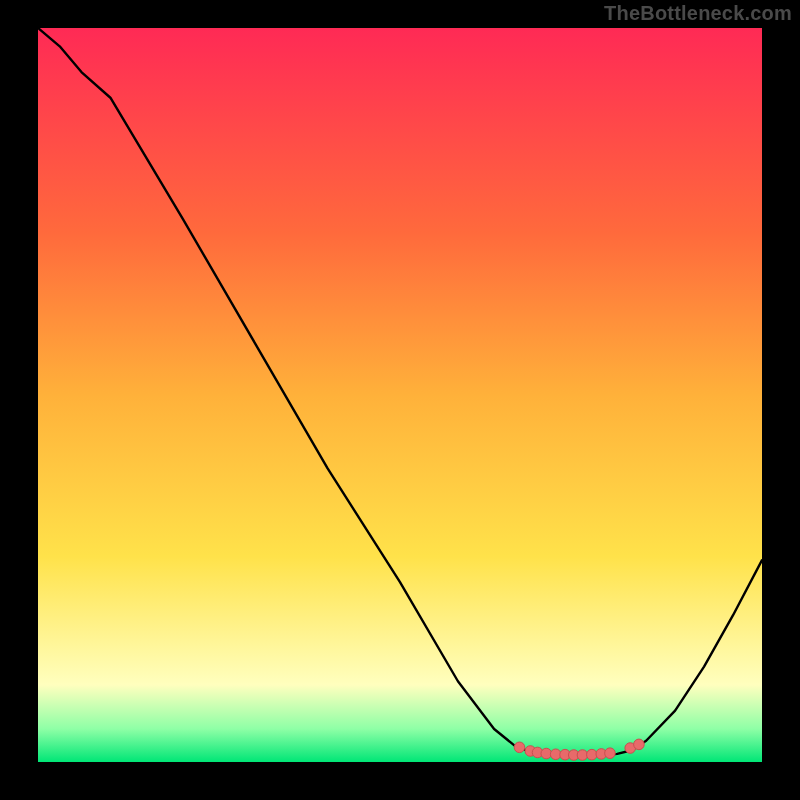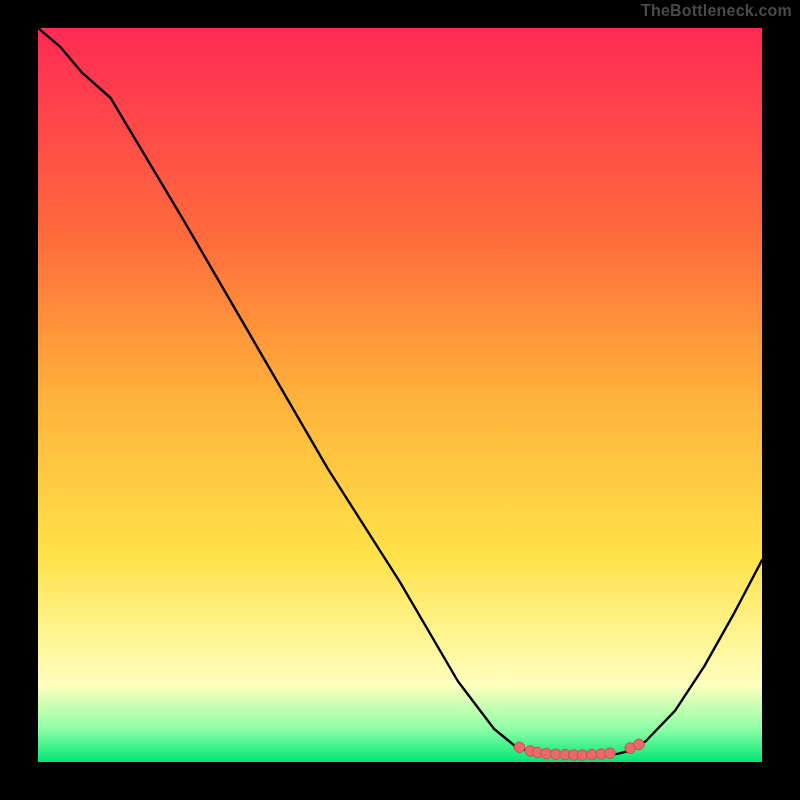--- a/index.html
+++ b/index.html
@@ -15,21 +15,21 @@
     position: relative;
     width: 800px;
     height: 800px;
     background: #000;
   }
   .watermark {
     position: absolute;
     top: 2px;
     right: 8px;
     color: #4a4a4a;
-    font-size: 16px;
+    font-size: 20px;
     font-weight: 600;
     letter-spacing: 0.2px;
     z-index: 20;
   }
   .plot-well {
     position: absolute;
     left: 38px;
     top: 28px;
     width: 724px;
     height: 734px;

